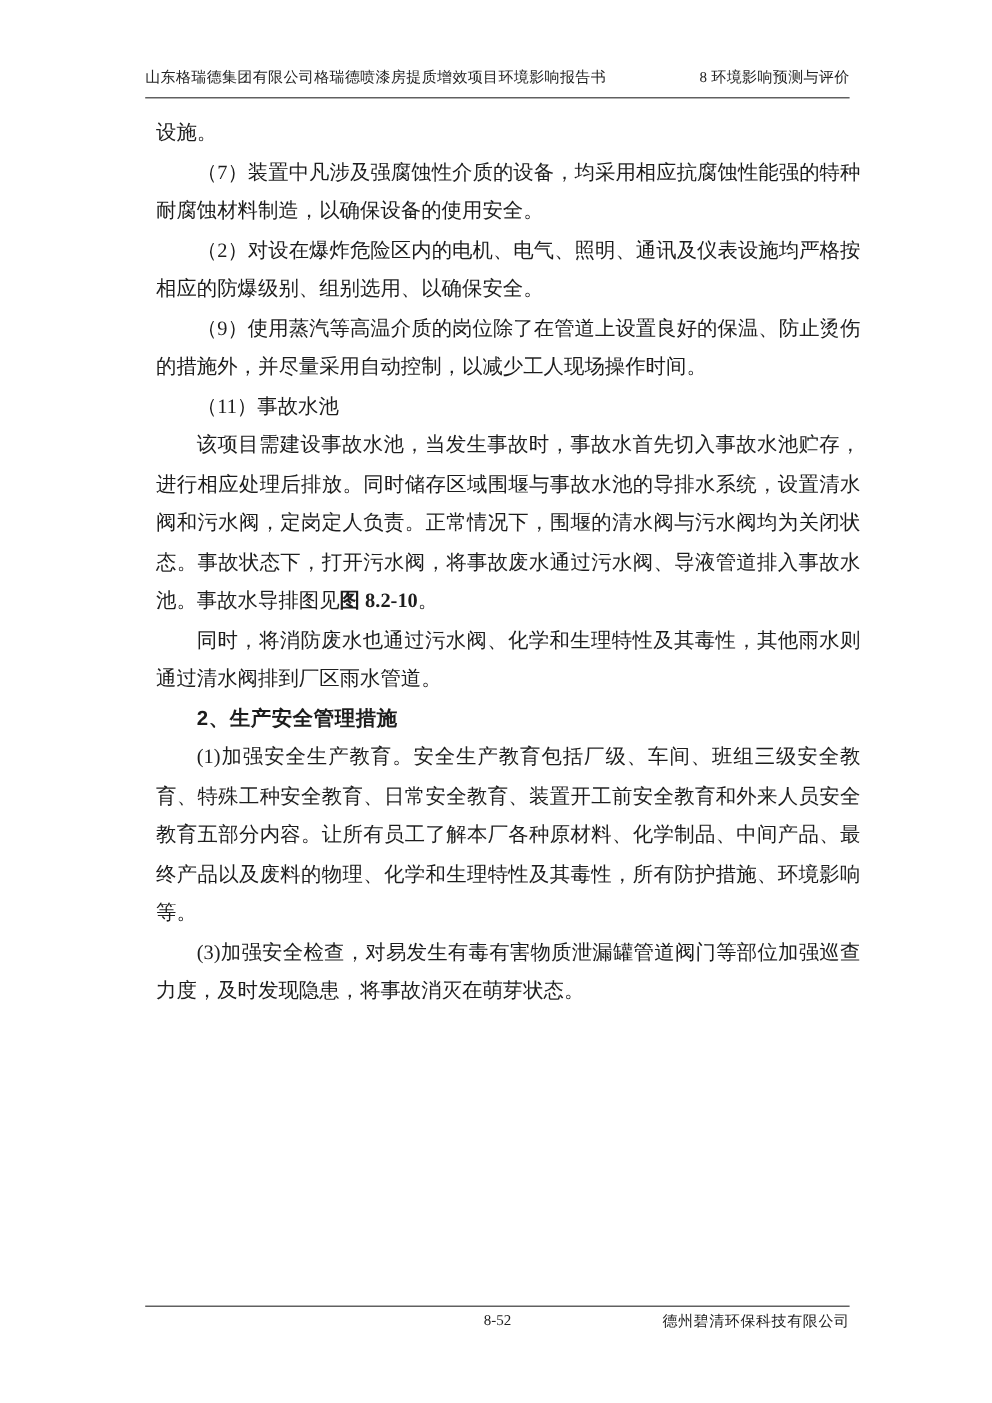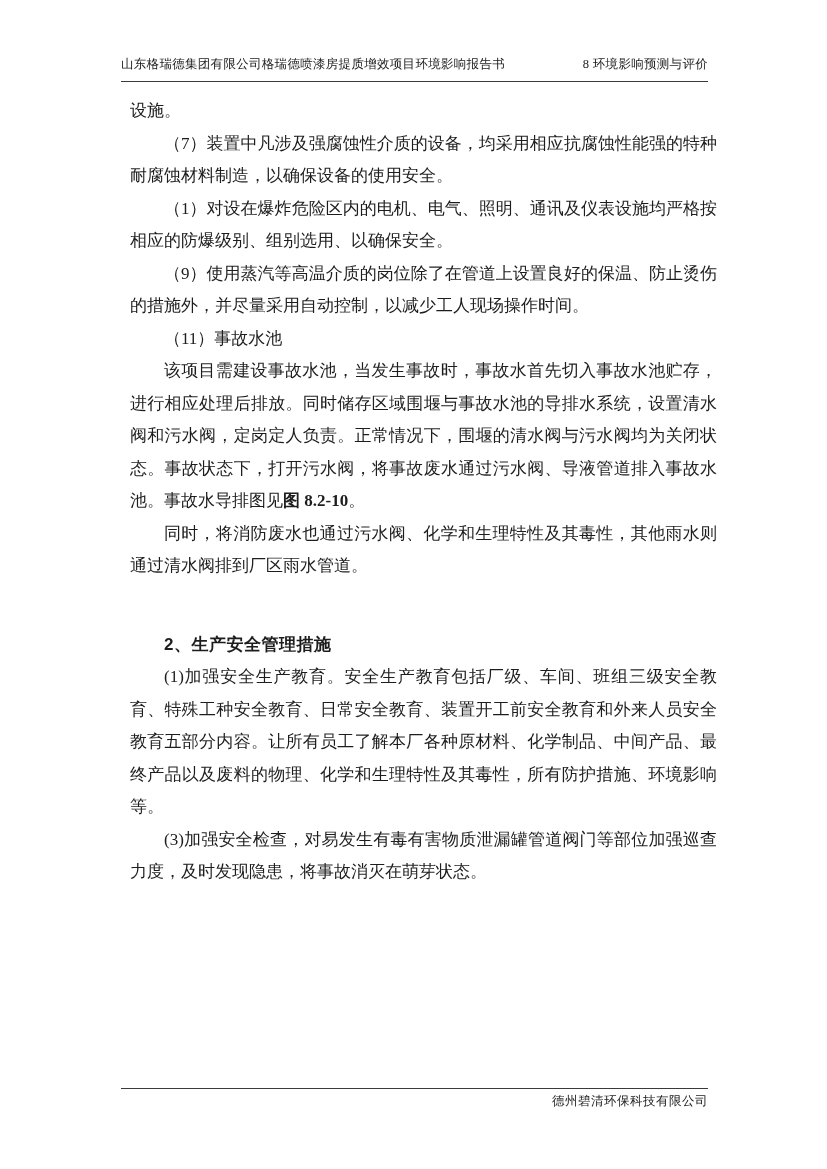--- a/index.html
+++ b/index.html
@@ -33,21 +33,20 @@
     left: 130px; width: 587px; top: 95px;
     font-size: 17px; line-height: 32.5px;
     text-align: justify;
   }
   .para { text-indent: 2em; margin: 0; }
   .para.continuation { text-indent: 0; }
   .para.heading {
     font-weight: bold;
     font-family: "Liberation Sans", "DejaVu Sans", sans-serif;
     letter-spacing: 0.5px;
-    margin-top: 46px;
   }
   .para b { font-weight: bold; }
 
   
   .footer-rule {
     position: absolute;
     left: 121px; width: 587px; top: 1088px;
     border-top: 1.8px solid #3a3a3a;
   }
   .footer {
@@ -73,28 +72,29 @@
   <div class="header">
     <span>山东格瑞德集团有限公司格瑞德喷漆房提质增效项目环境影响报告书</span>
     <span>8 环境影响预测与评价</span>
   </div>
   <div class="header-rule"></div>
 
   <div class="doc-body">
 
   <div class="para continuation"><span>设施。</span></div>
       <div class="para normal"><span>（7）装置中凡涉及强腐蚀性介质的设备，均采用相应抗腐蚀性能强的特种耐腐蚀材料制造，以确保设备的使用安全。</span></div>
-      <div class="para normal"><span>（1）对设在爆炸危险区内的电机、电气、照明、通讯及仪表设施均严格按相应的防爆级别、组别选用、以确保安全。</span></div>
+      <div class="para normal"><span>（2）对设在爆炸危险区内的电机、电气、照明、通讯及仪表设施均严格按相应的防爆级别、组别选用、以确保安全。</span></div>
       <div class="para normal"><span>（9）使用蒸汽等高温介质的岗位除了在管道上设置良好的保温、防止烫伤的措施外，并尽量采用自动控制，以减少工人现场操作时间。</span></div>
       <div class="para normal"><span>（11）事故水池</span></div>
       <div class="para normal"><span>该项目需建设事故水池，当发生事故时，事故水首先切入事故水池贮存，进行相应处理后排放。同时储存区域围堰与事故水池的导排水系统，设置清水阀和污水阀，定岗定人负责。正常情况下，围堰的清水阀与污水阀均为关闭状态。事故状态下，打开污水阀，将事故废水通过污水阀、导液管道排入事故水池。事故水导排图见</span><b>图 8.2-10</b><span>。</span></div>
       <div class="para normal"><span>同时，将消防废水也通过污水阀、化学和生理特性及其毒性，其他雨水则通过清水阀排到厂区雨水管道。</span></div>
       <div class="para heading"><b>2、生产安全管理措施</b></div>
       <div class="para normal"><span>(1)加强安全生产教育。安全生产教育包括厂级、车间、班组三级安全教育、特殊工种安全教育、日常安全教育、装置开工前安全教育和外来人员安全教育五部分内容。让所有员工了解本厂各种原材料、化学制品、中间产品、最终产品以及废料的物理、化学和生理特性及其毒性，所有防护措施、环境影响等。</span></div>
       <div class="para normal"><span>(3)加强安全检查，对易发生有毒有害物质泄漏罐管道阀门等部位加强巡查力度，及时发现隐患，将事故消灭在萌芽状态。</span></div>
     </div>
 
   <div class="footer-rule"></div>
   <div class="footer">
+    <span class="page-number">8-52</span>
     <span class="company">德州碧清环保科技有限公司</span>
   </div>
 
 </div>
 
 </body></html>

